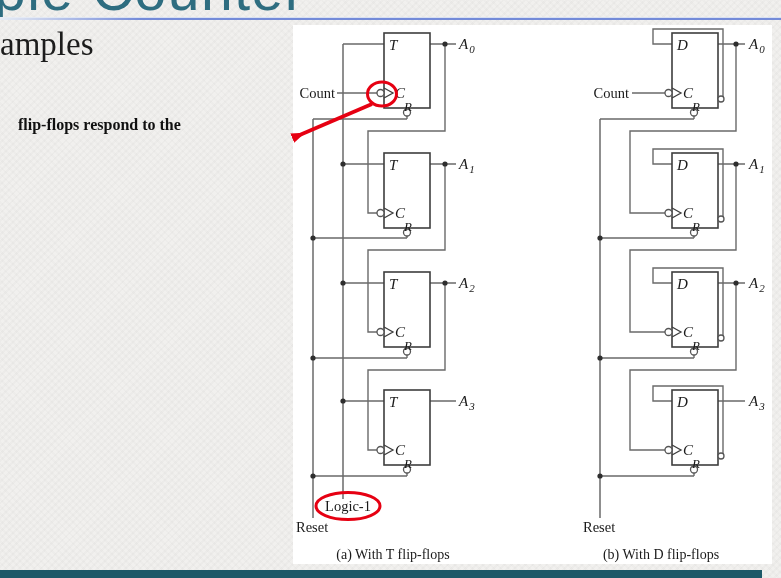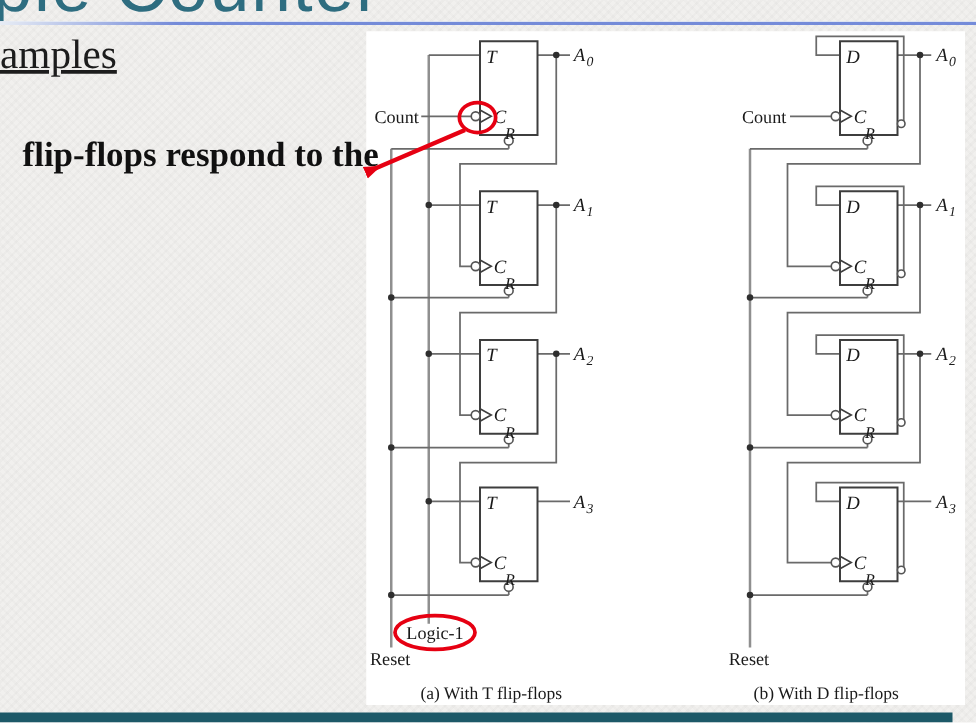--- a/index.html
+++ b/index.html
@@ -27,30 +27,30 @@
     position:absolute;left:0;top:17px;width:781px;height:3px;
     background:linear-gradient(to bottom,#d7e0f2 0 1px,#6e86d8 1px 3px);
     opacity:.95;
   }
   .divider:after{
     content:"";position:absolute;inset:0;
     background:linear-gradient(to right,#e8edf6,rgba(110,134,216,0) 18%);
   }
   .subtitle{
     position:absolute;left:0px;top:26px;
-    font-family:"Liberation Serif", serif;font-size:33px;color:#1c1c1c;text-decoration:underline;
+    font-family:"Liberation Serif", serif;font-size:33px;color:#1c1c1c;
   }
   .panel{
     position:absolute;left:293px;top:25px;width:479px;height:539px;
     background:#ffffff;
   }
   .annotation{
     position:absolute;left:18px;top:112px;
     font-family:"Liberation Serif", serif;font-weight:bold;
-    font-size:28px;line-height:26px;color:#101010;white-space:nowrap;
+    font-size:16px;line-height:26px;color:#101010;white-space:nowrap;
   }
   svg.overlay{position:absolute;left:0;top:0;}
   .bottom-bar{
     position:absolute;left:0;top:570px;width:762px;height:8px;
     background:#1d5968;
   }
   text{font-family:"Liberation Serif", serif;fill:#1a1a1a;}
   .pinlbl{font-style:italic;font-size:15px;}
   .pinlbl-sm{font-style:italic;font-size:13px;}
   .outlbl{font-style:italic;font-size:15px;}

